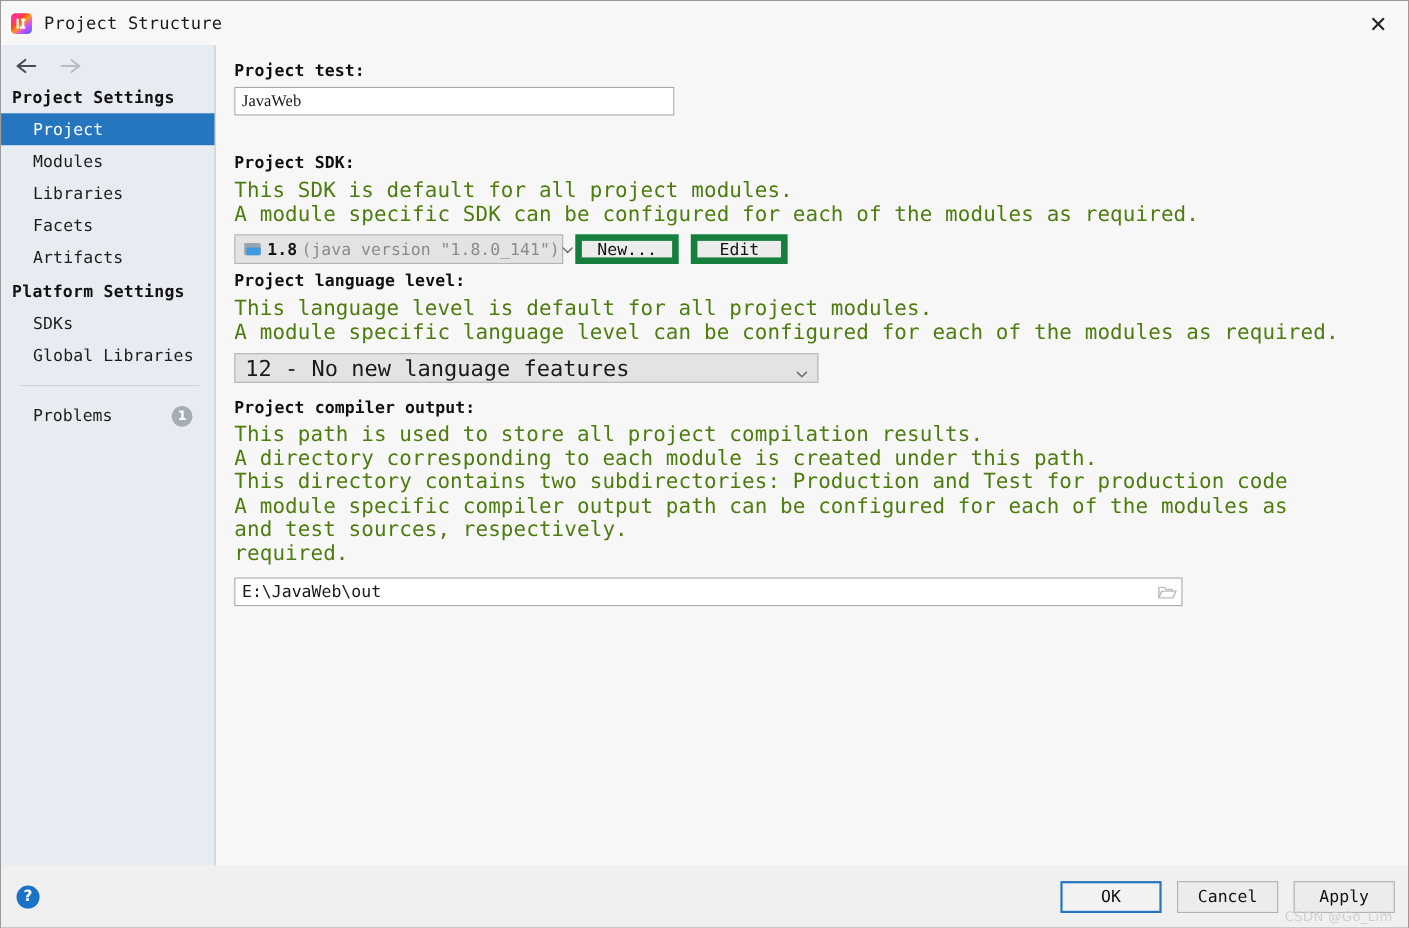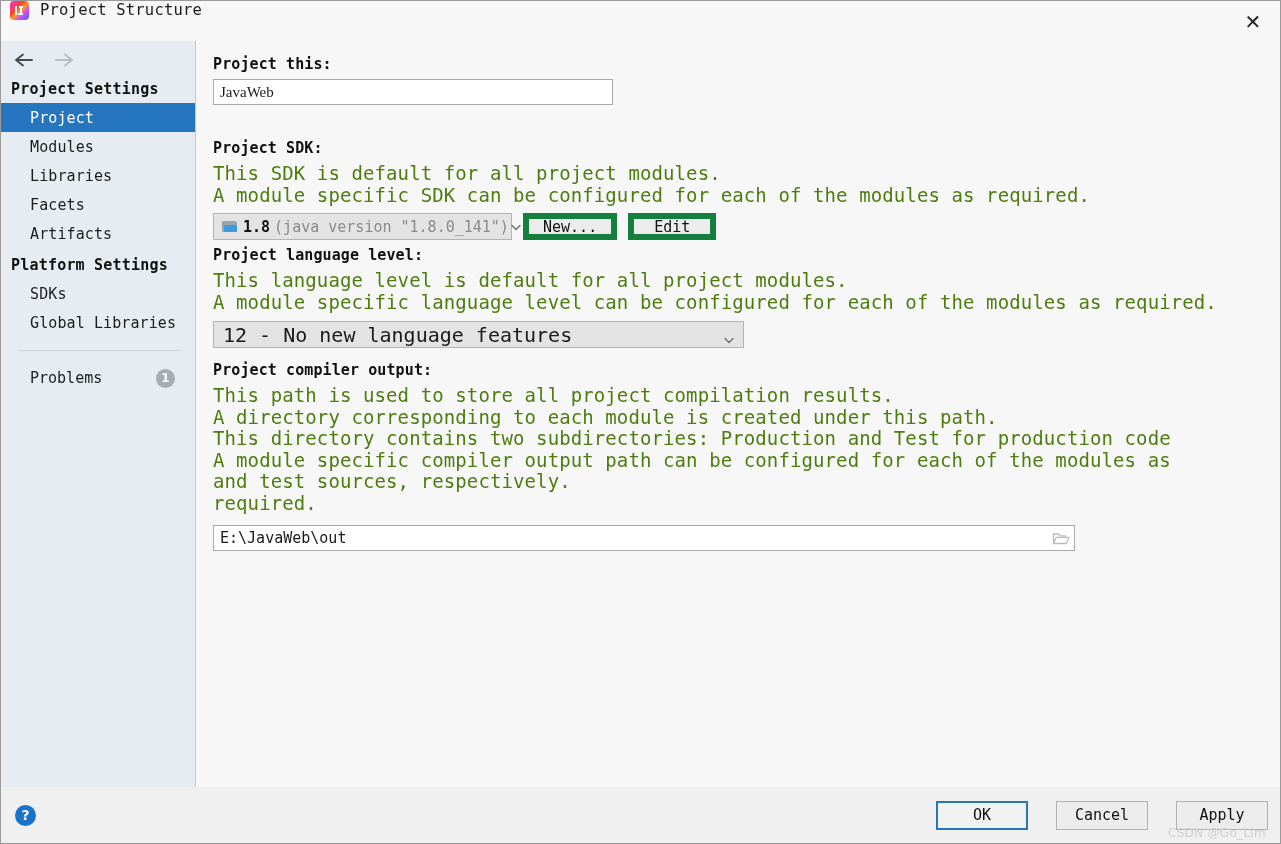--- a/index.html
+++ b/index.html
@@ -15,21 +15,21 @@
     width: 1281px; height: 844px;
     background: #f7f7f7;
     border: 1px solid #9a9a9a;
     display: flex; flex-direction: column;
   }
 
   
   #titlebar {
     height: 40px; min-height: 40px;
     background: #f7f7f7;
-    display: flex; align-items: flex-start;
+    display: flex; align-items: center;
     padding: 0 10px 0 9px;
     position: relative;
   }
   #app-logo {
     width: 19px; height: 19px; margin-right: 11px;
     border-radius: 4px;
     position: relative; overflow: hidden;
     background: linear-gradient(135deg,#ff318c 0%, #ff318c 22%, #fc4b1b 38%, #ff9a1b 52%, #d44bff 70%, #2f6bff 100%);
     flex: none;
   }
@@ -188,21 +188,21 @@
   }
   #help-btn {
     width: 21px; height: 21px; border-radius: 50%;
     background: #1a73c8; color: #ffffff;
     font-family: "DejaVu Sans", sans-serif;
     font-size: 14px; font-weight: bold;
     display: flex; align-items: center; justify-content: center;
     cursor: pointer;
   }
   #footer-buttons {
-    margin-left: auto; display: flex; align-items: center; gap: 28px;
+    margin-left: auto; display: flex; align-items: center; gap: 14px;
   }
   .footer-btn {
     min-width: 92px; height: 29px;
     background: #ececec; border: 1px solid #b0b0b0;
     display: flex; align-items: center; justify-content: center;
     font-size: 15px; color: #111; cursor: pointer; padding: 0 12px;
   }
   .footer-btn.focused {
     border: 2px solid #2675bf;
     background: #f2f2f2;
@@ -280,21 +280,21 @@
       <div id="problems-row">
         <span>Problems</span>
         <span id="problems-badge">1</span>
       </div>
 
       <div id="sidebar-fill"></div>
     </div>
 
     <div id="main">
 
-      <div class="field-label">Project this:</div>
+      <div class="field-label">Project test:</div>
       <div id="project-name-input" class="text-input">
         <span>JavaWeb</span>
       </div>
 
       <div class="field-label">Project SDK:</div>
       <div class="desc-line">This SDK is default for all project modules.</div>
       <div class="desc-line">A module specific SDK can be configured for each of the modules as required.</div>
 
       <div id="sdk-row">
         <div id="sdk-combo">

